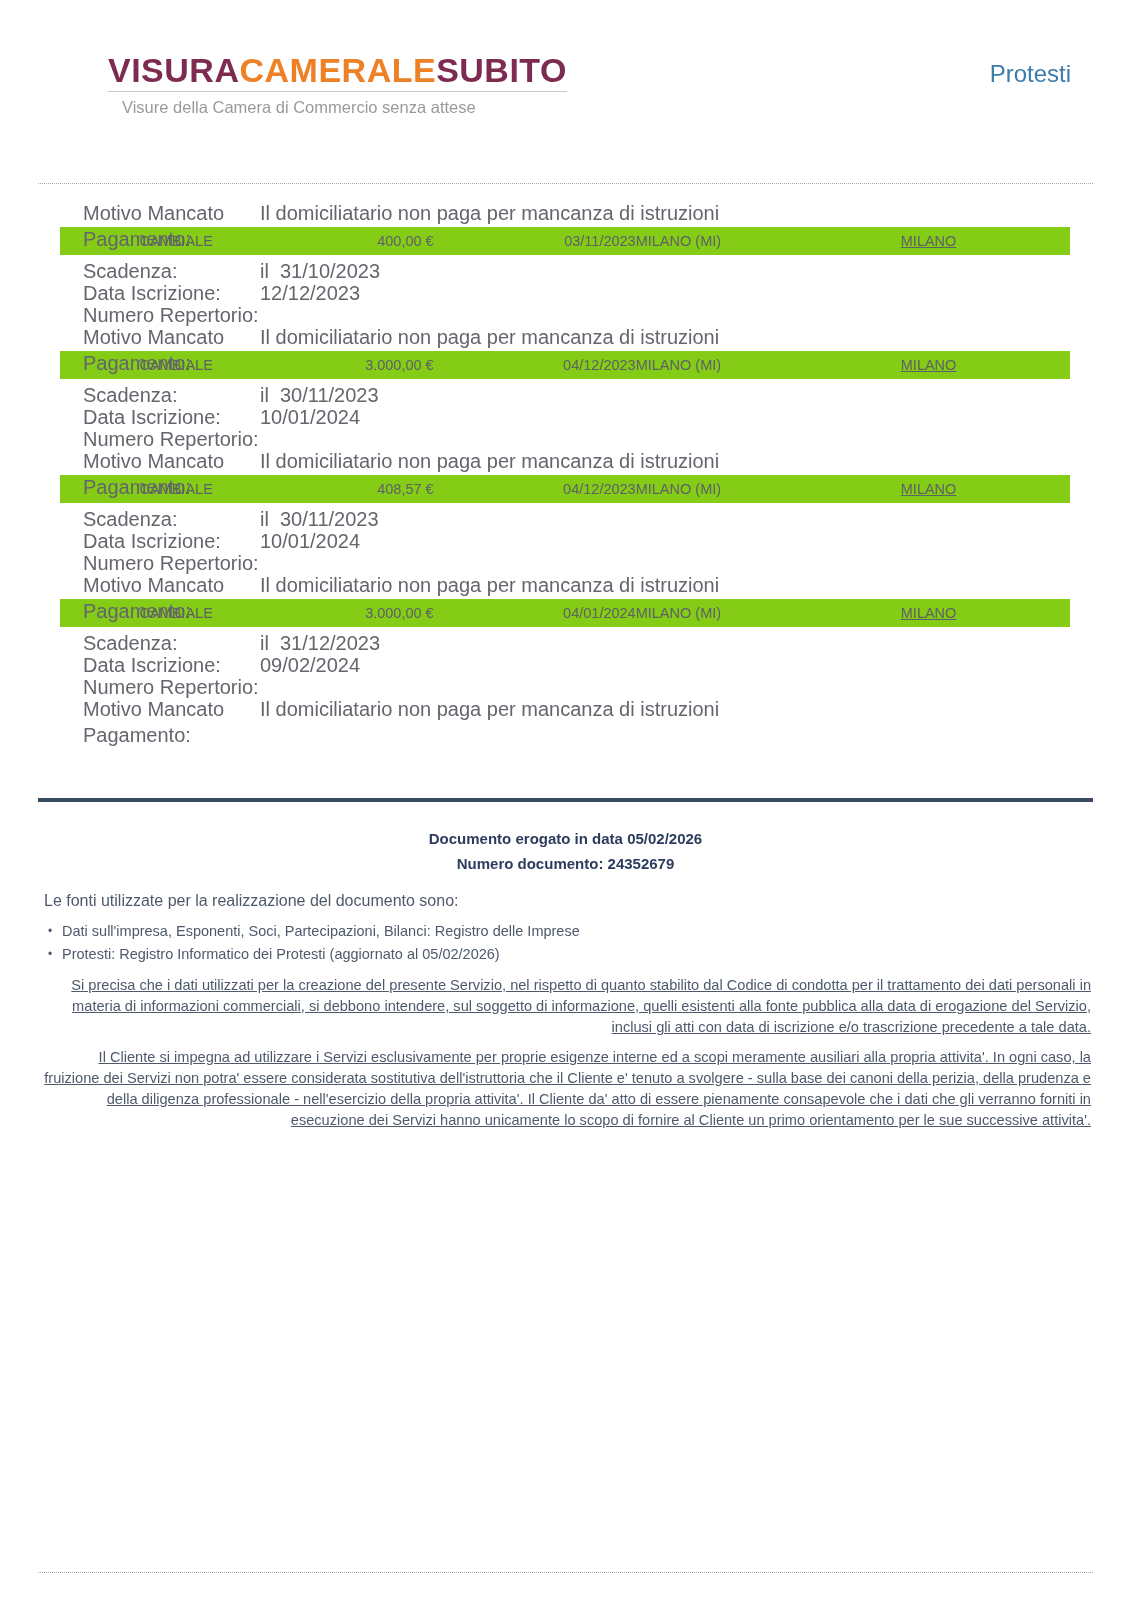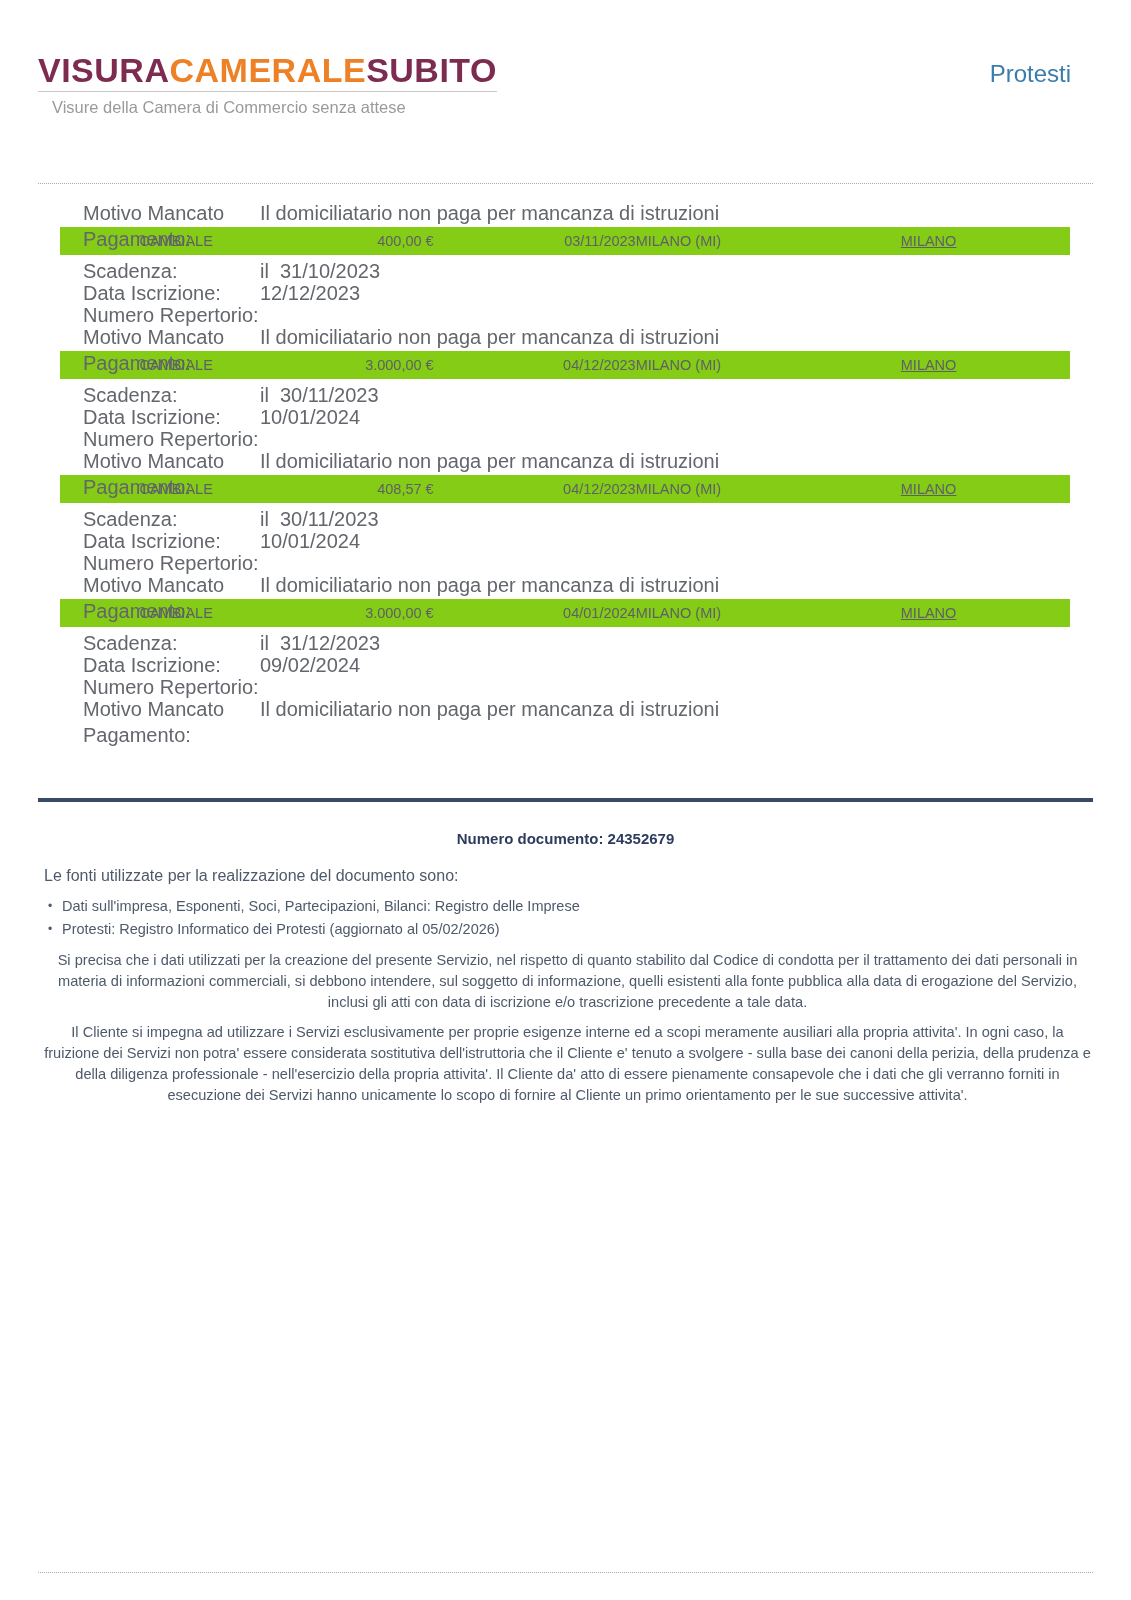--- a/index.html
+++ b/index.html
@@ -11,21 +11,21 @@
     color: #63666c;
     overflow: hidden;
   }
   .page { padding: 0 38px; position: relative; height: 100%; }
 
   
   .header {
     margin-top: 52px;
     display: flex; justify-content: space-between; align-items: flex-start;
   }
-  .logo-block { }
+  .logo-block { margin-left: 70px; }
   .logo { font-size: 34px; font-weight: bold; letter-spacing: 0.5px; line-height: 36px; }
   .logo .maroon { color: #7d2b50; }
   .logo .orange { color: #ee8125; }
   .logo-rule { border-top: 1px solid #c9c9c9; margin-top: 3px; }
   .tagline { color: #9a9a9a; font-size: 16.5px; margin-top: 6px; padding-left: 14px; }
   .page-title { color: #3c7cab; font-size: 24px; margin-top: 8px; padding-right: 22px; }
 
   
   .dotted-rule { border-top: 1.5px dotted #a8a8a8; }
   .rule-top { margin-top: 66px; }
@@ -48,21 +48,21 @@
   .record-bar .c-city   { width: 28%; text-align: center; text-decoration: underline; }
 
   
   .doc-info { margin-top: 24px; text-align: center; color: #2d3c5e; font-weight: bold; font-size: 15px; line-height: 25px; }
 
   
   .fonti-intro { margin-top: 16px; margin-left: 6px; color: #4e5a6b; font-size: 16px; }
   .fonti-list { margin-top: 10px; margin-left: 6px; color: #4e5a6b; font-size: 14.5px; }
   .fonti-item { display: flex; line-height: 23px; }
   .bullet { width: 18px; padding-left: 4px; flex: none; font-size: 12px; }
-  .legal { margin-top: 9px; margin-left: 6px; margin-right: 2px; color: #4e5a6b; font-size: 14.6px; line-height: 21px; text-align: center; }
+  .legal { margin-top: 9px; margin-left: 6px; margin-right: 2px; color: #4e5a6b; font-size: 14.6px; line-height: 21px; text-align: right; text-decoration: underline; }
 
   
   .footer { position: absolute; left: 38px; right: 38px; top: 1520px; }
   .page-number { text-align: right; padding-right: 42px; margin-top: 8px; font-weight: bold; font-size: 15px; color: #4a4a4a; }
 </style>
 </head>
 <body>
 
 <div class="page">
 
@@ -187,20 +187,21 @@
       <div class="detail-row">
         <span class="lbl">Motivo Mancato Pagamento:</span>
         <span class="val">Il domiciliatario non paga per mancanza di istruzioni</span>
       </div>
     </section>
   </div>
 
   <div class="thick-rule"></div>
 
   <div class="doc-info">
+    <div>Documento erogato in data 05/02/2026</div>
     <div>Numero documento: 24352679</div>
   </div>
 
   <div class="fonti-intro">Le fonti utilizzate per la realizzazione del documento sono:</div>
   <div class="fonti-list">
     <div class="fonti-item">
       <span class="bullet">•</span>
       <span>Dati sull'impresa, Esponenti, Soci, Partecipazioni, Bilanci: Registro delle Imprese</span>
     </div>
     <div class="fonti-item">

